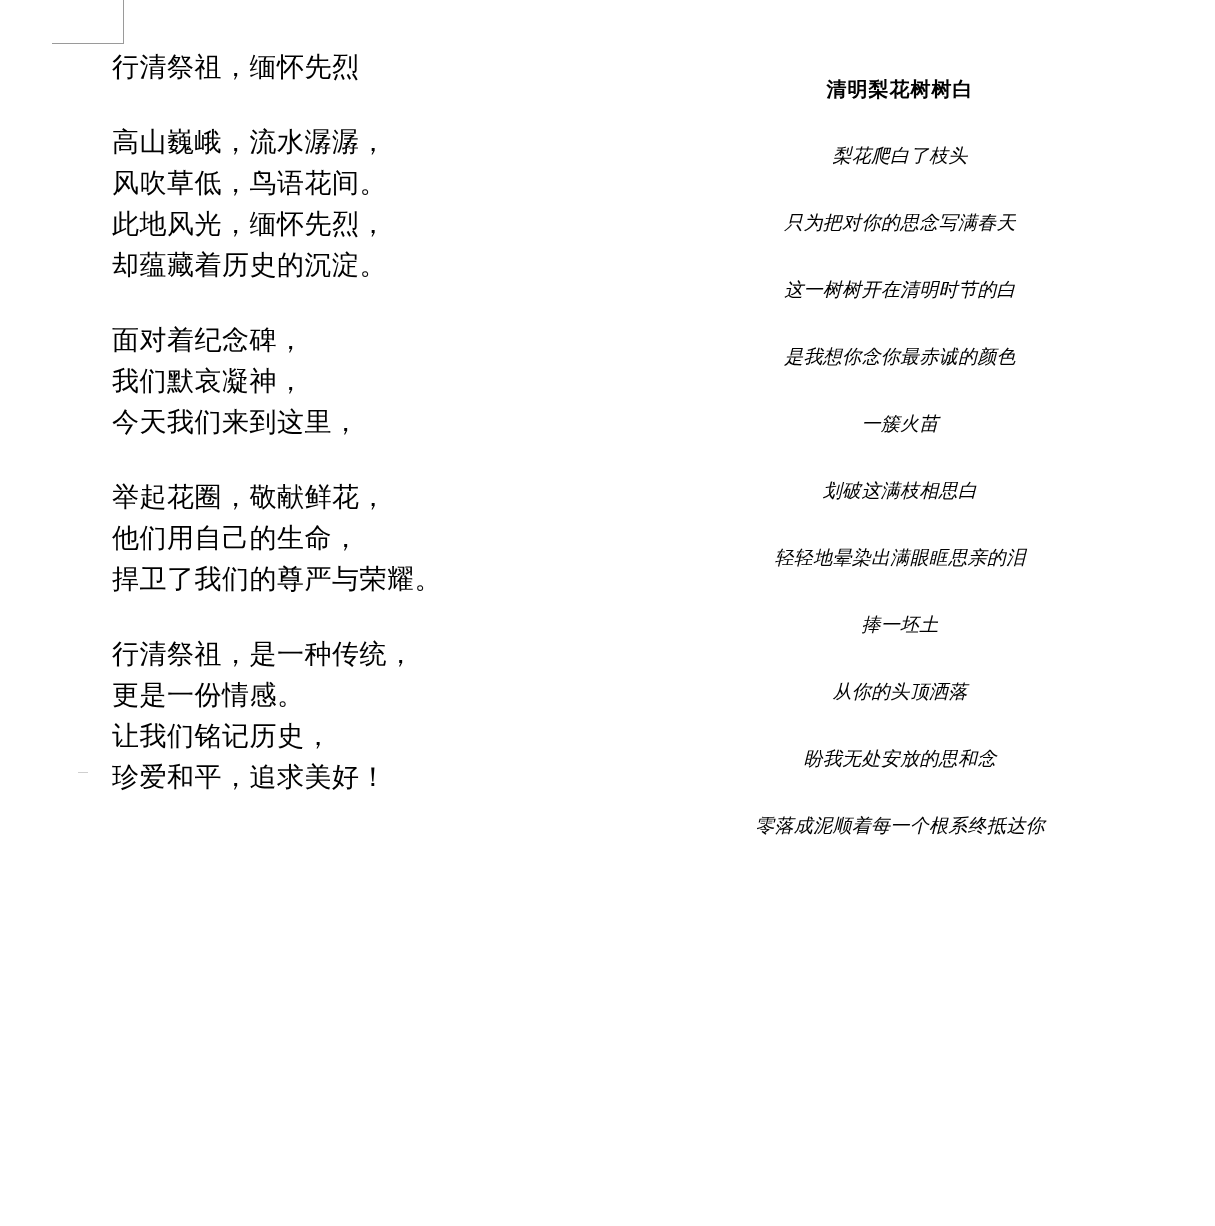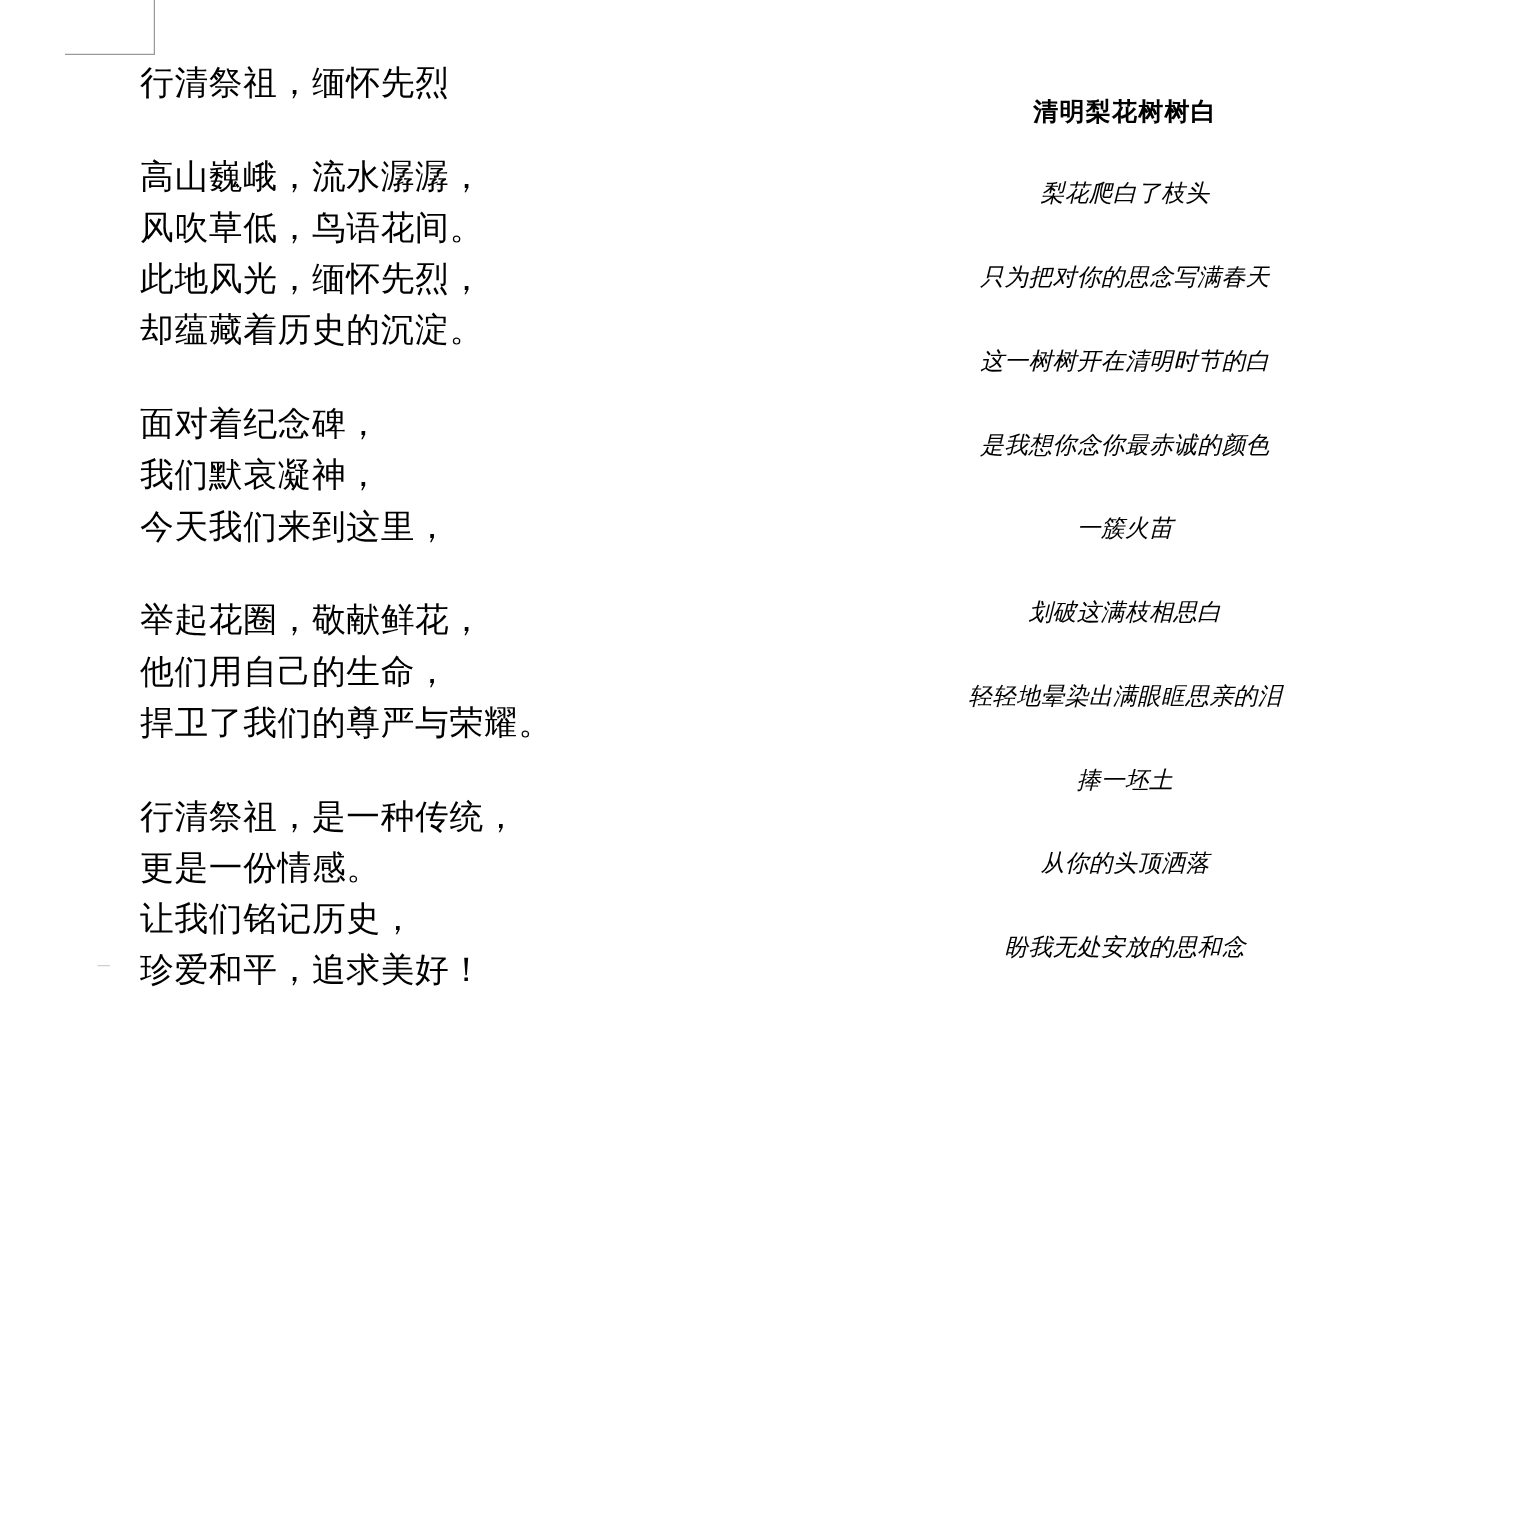--- a/index.html
+++ b/index.html
@@ -138,15 +138,16 @@
     <div class="line">梨花爬白了枝头</div>
     <div class="line">只为把对你的思念写满春天</div>
     <div class="line">这一树树开在清明时节的白</div>
     <div class="line">是我想你念你最赤诚的颜色</div>
     <div class="line">一簇火苗</div>
     <div class="line">划破这满枝相思白</div>
     <div class="line">轻轻地晕染出满眼眶思亲的泪</div>
     <div class="line">捧一坯土</div>
     <div class="line">从你的头顶洒落</div>
     <div class="line">盼我无处安放的思和念</div>
+    <div class="line last">零落成泥顺着每一个根系终抵达你</div>
   </div>
 
 </div>
 
 </body></html>

